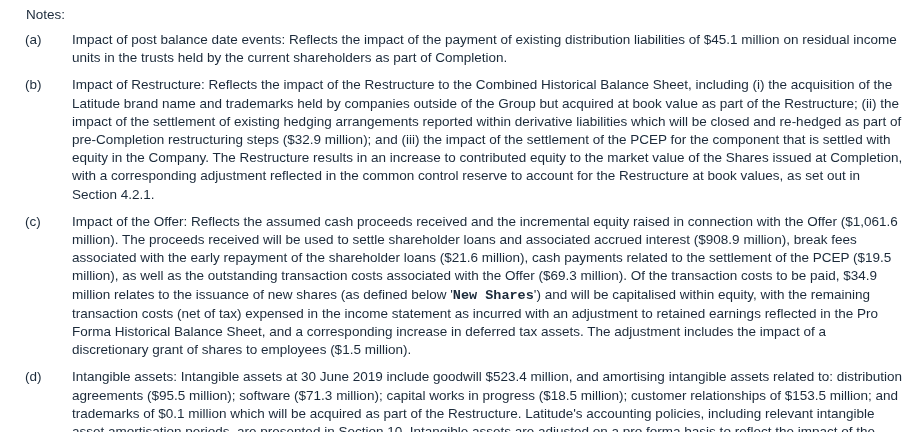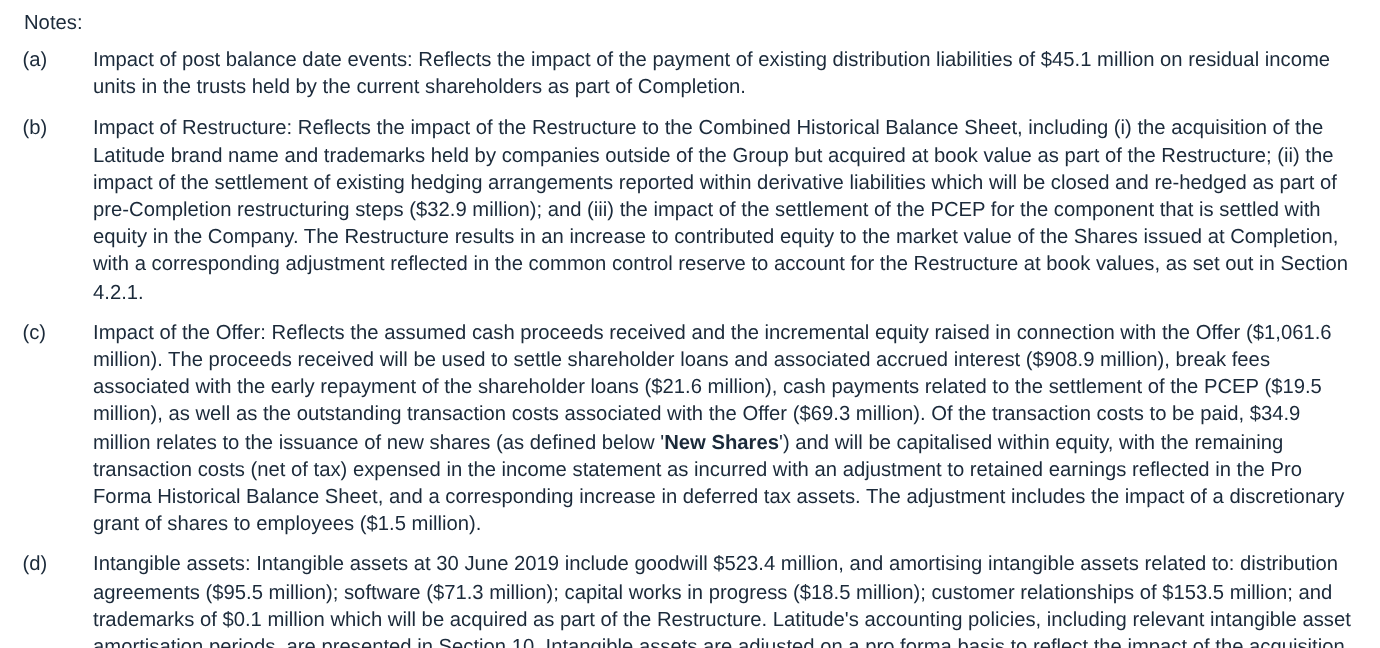--- a/index.html
+++ b/index.html
@@ -11,21 +11,21 @@
     height: 432px;
     background: #ffffff;
     font-family: "Liberation Sans", sans-serif;
     color: #1b2a3a;
     overflow: hidden;
   }
   .page {
     width: 920px;
     height: 432px;
     box-sizing: border-box;
-    padding: 6px 14px 0 14px;
+    padding: 6px 14px 0 24px;
     position: relative;
   }
   .notes-heading {
     font-size: 13.5px;
     line-height: 17px;
     color: #1b2a3a;
     margin: 0 0 8px 2px;
     font-weight: 400;
   }
   .note {
@@ -47,20 +47,21 @@
     flex: 1 1 auto;
     font-size: 13.5px;
     line-height: 18.2px;
     color: #1b2a3a;
     text-align: left;
     hyphens: none;
     margin-left: 25px;
   }
   .note-body b {
     font-weight: 700;
+    font-family: Liberation Mono, monospace;
   }
 </style>
 </head>
 <body>
 
 <div class="page">
 
   <div class="notes-heading">Notes:</div>
 
   <div class="note">

